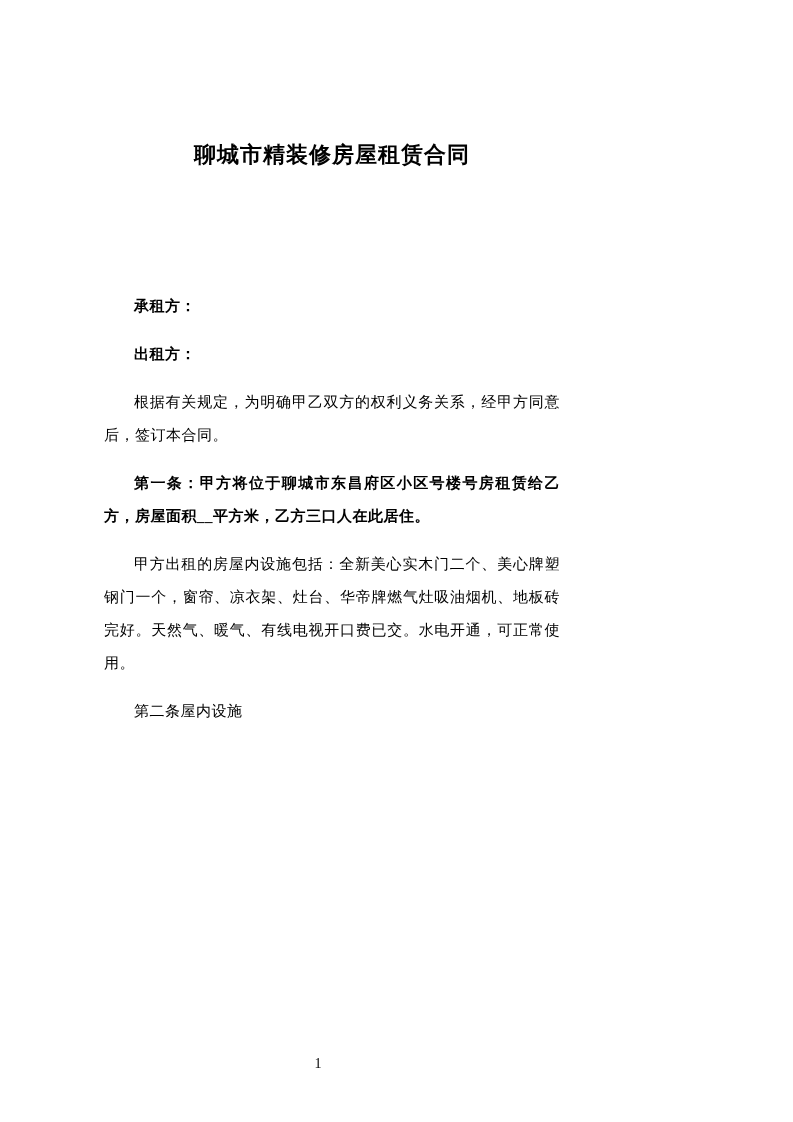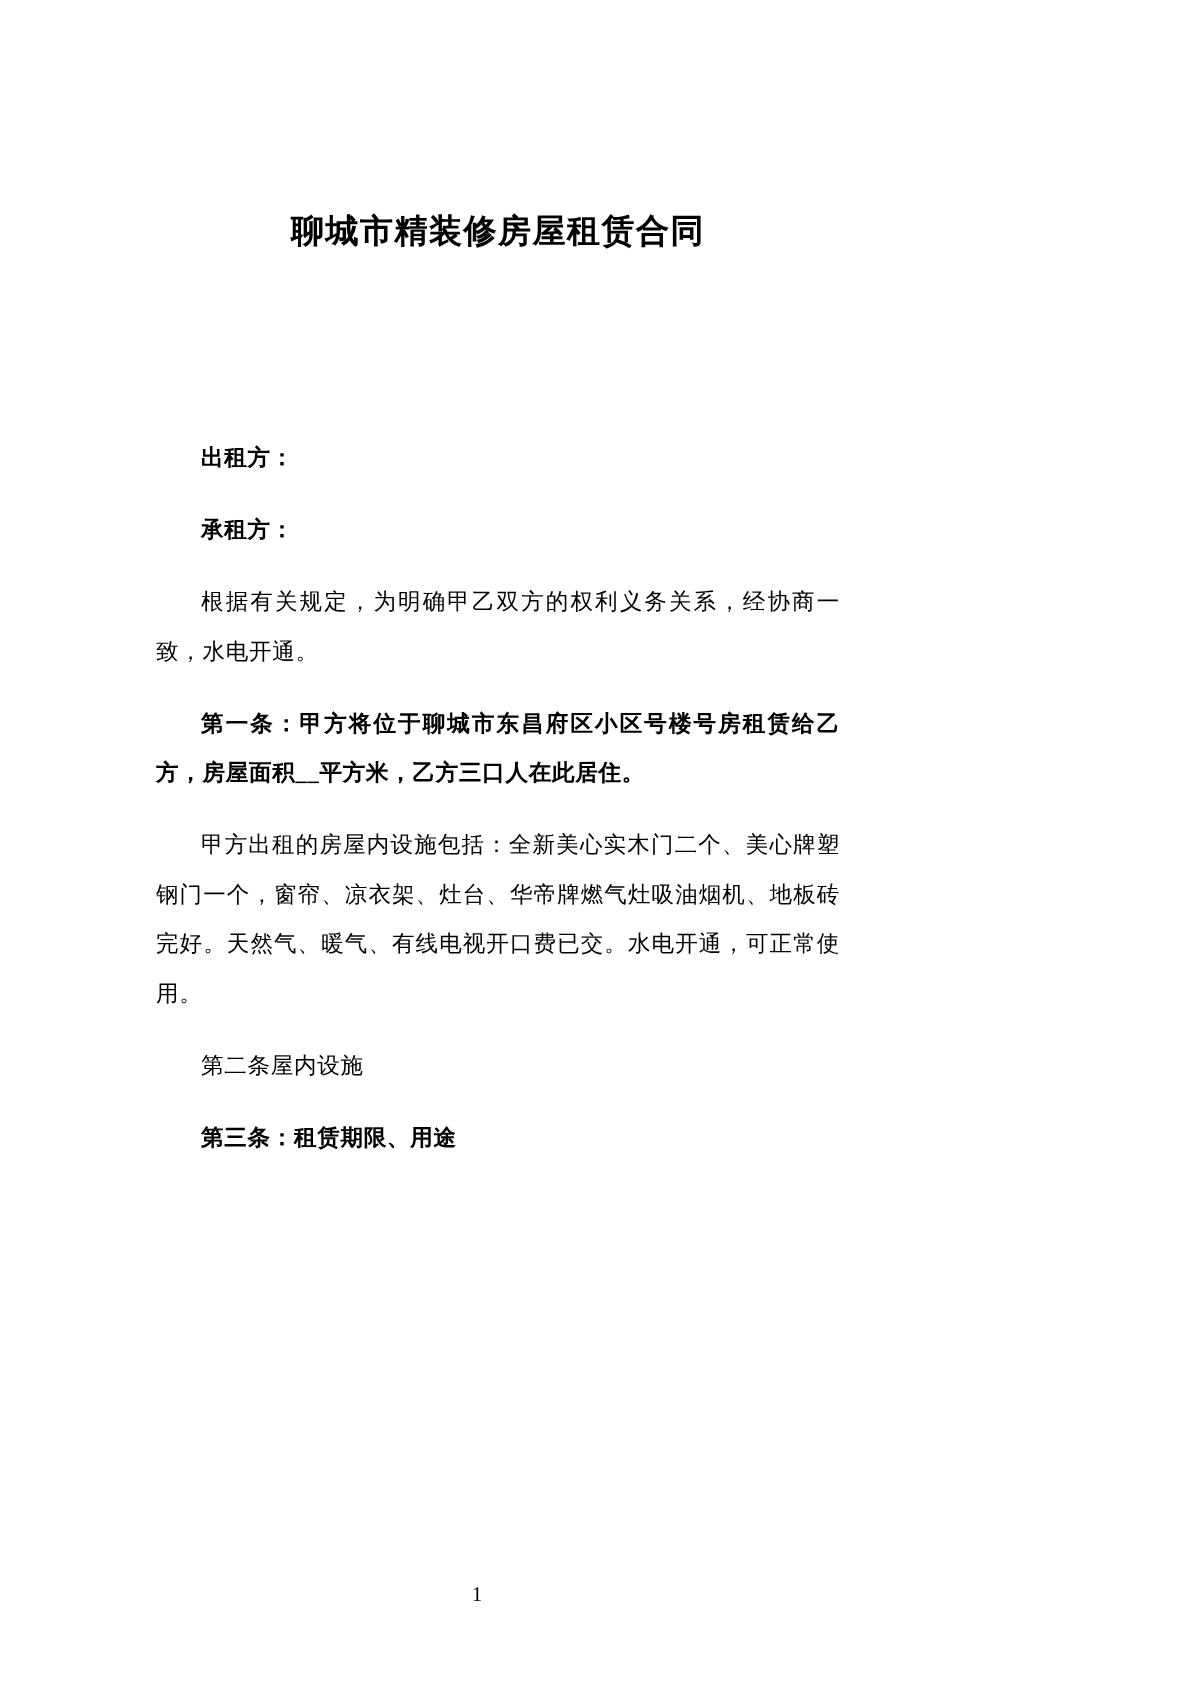--- a/index.html
+++ b/index.html
@@ -54,24 +54,23 @@
   }
 </style>
 </head>
 <body>
 
 <div class="page">
 
   <h1 class="doc-title">聊城市精装修房屋租赁合同</h1>
 
   <div class="doc-body">
+    <p class="bold">承租方：</p>
     <p class="bold">出租方：</p>
-    <p class="bold">承租方：</p>
-    <p>根据有关规定，为明确甲乙双方的权利义务关系，经协商一致，水电开通。</p>
+    <p>根据有关规定，为明确甲乙双方的权利义务关系，经甲方同意后，签订本合同。</p>
     <p class="bold">第一条：甲方将位于聊城市东昌府区小区号楼号房租赁给乙方，房屋面积__平方米，乙方三口人在此居住。</p>
     <p>甲方出租的房屋内设施包括：全新美心实木门二个、美心牌塑钢门一个，窗帘、凉衣架、灶台、华帝牌燃气灶吸油烟机、地板砖完好。天然气、暖气、有线电视开口费已交。水电开通，可正常使用。</p>
     <p>第二条屋内设施</p>
-    <p class="bold">第三条：租赁期限、用途</p>
   </div>
 
   <div class="page-number">1</div>
 
 </div>
 
 </body></html>

